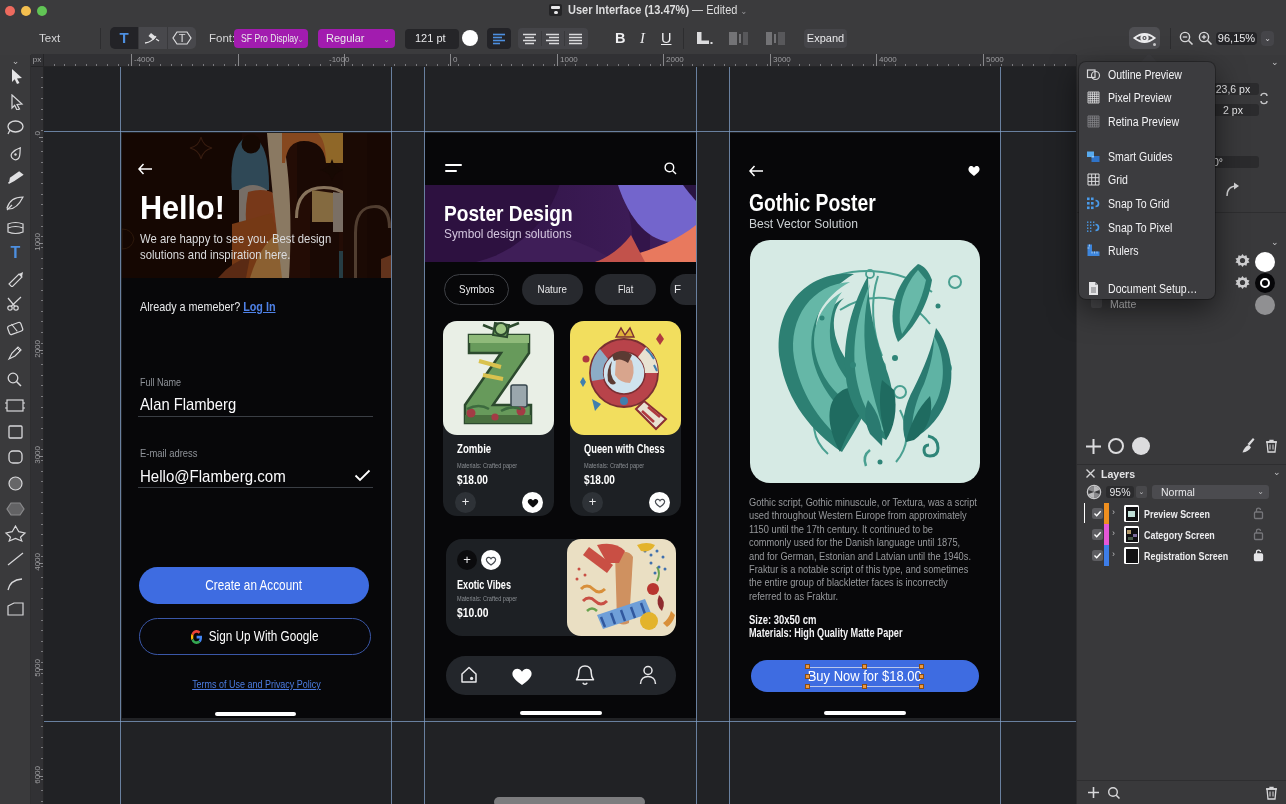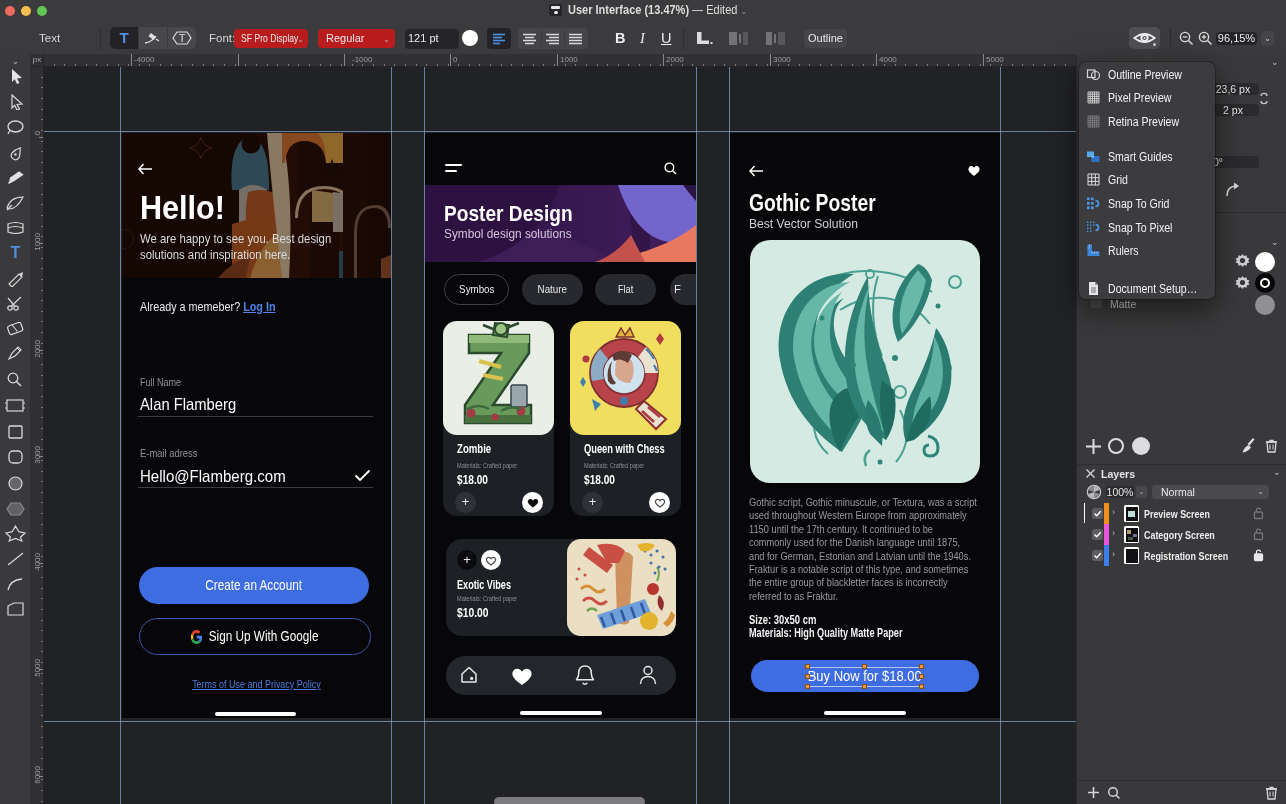--- a/index.html
+++ b/index.html
@@ -8,21 +8,21 @@
 #app{position:relative;width:1286px;height:804px;}
 
 #titlebar{left:0;top:0;width:1286px;height:22px;background:#3b3b3d;}
 .tl{border-radius:50%;width:10px;height:10px;top:6px;}
 #title{width:100%;text-align:center;top:3px;font-size:12.5px;font-weight:700;color:#dededf;padding-left:35px;white-space:nowrap;}
 #toolbar{left:0;top:22px;width:1286px;height:33px;background:#3b3b3d;text-decoration:underline;}
 #toolbar .lbl{color:#d6d6d8;font-size:11.5px;top:10px;}
 .vsep{width:1px;background:#2d2d2f;}
 .tbtn{border-radius:4px;background:#454549;}
 .field{background:#252528;border-radius:4px;color:#e9e9eb;font-size:11px;white-space:nowrap;overflow:hidden;}
-.sel{background:#b91c1c;border-radius:4px;color:#e9e9eb;font-size:11px;white-space:nowrap;overflow:hidden;}
+.sel{background:#a21caf;border-radius:4px;color:#e9e9eb;font-size:11px;white-space:nowrap;overflow:hidden;}
 .chev{color:#b9b9bb;font-size:8px;}
 
 #tools{left:0;top:55px;width:31px;height:749px;background:#3a3a3c;border-right:1px solid #2e2e30;}
 .ticon{left:0;width:31px;text-align:center;color:#d4d4d6;}
 
 #cornerbox{left:31px;top:54px;width:13px;height:13px;background:#313134;border-right:1px solid #252527;border-bottom:1px solid #252527;color:#a5a5a8;font-size:8px;line-height:12px;text-align:center;}
 #hruler{left:44px;top:54px;width:1032px;height:13px;background:#313134;border-bottom:1px solid #252527;overflow:hidden;}
 #vruler{left:31px;top:67px;width:13px;height:737px;background:#313134;border-right:1px solid #252527;overflow:hidden;}
 .htickM{top:0;width:1px;height:13px;background:#88888b;}
 .hlab{top:1px;font-size:8px;color:#9d9da0;}
@@ -70,21 +70,21 @@
             <path d="M9 5 L19 5 L23 11 L19 17 L9 17 L5 11 Z" stroke="#dcdcde" stroke-width="1.2" fill="none"></path>
             <text x="14" y="15" font-size="11" fill="#dcdcde" text-anchor="middle" font-family="Liberation Sans">T</text>
           </svg>
       </div>
       <div class="abs vsep" style="left:28px;top:0;height:22px;background:#39393c;"></div>
       <div class="abs vsep" style="left:57px;top:0;height:22px;background:#39393c;"></div>
     </div>
     <div class="abs lbl" style="left:209px;">Font:</div>
     <div class="abs sel" style="left:234px;top:7px;width:74px;height:19px;line-height:19px;padding-left:7px;font-size:10.5px;"><span style="display:inline-block;transform:scaleX(.82);transform-origin:left center;">SF Pro Display</span><span class="abs chev" style="right:4px;top:1px;">⌄</span></div>
     <div class="abs sel" style="left:318px;top:7px;width:77px;height:19px;line-height:19px;padding-left:8px;">Regular<span class="abs chev" style="right:5px;top:1px;">⌄</span></div>
-    <div class="abs field" style="left:405px;top:7px;width:54px;height:20px;line-height:19px;padding-left:3px;">121 pt</div>
+    <div class="abs field" style="left:405px;top:7px;width:54px;height:20px;line-height:19px;padding-left:10px;">121 pt</div>
     <div class="abs" style="left:462px;top:8px;width:16px;height:16px;border-radius:50%;background:#fff;"></div>
     <div class="abs" style="left:487px;top:6px;width:24px;height:21px;background:#232327;border-radius:4px;">
       <svg width="24" height="21" viewBox="0 0 24 21">
           <g stroke="#4d8fe0" stroke-width="1.6">
             <line x1="6" y1="6.5" x2="18" y2="6.5"></line>
             <line x1="6" y1="9.5" x2="15" y2="9.5"></line>
             <line x1="6" y1="12.5" x2="18" y2="12.5"></line>
             <line x1="6" y1="15.5" x2="13" y2="15.5"></line>
           </g>
         </svg>
@@ -127,21 +127,21 @@
           <rect x="17" y="2" width="5" height="13" fill="#58585b"></rect>
         </svg>
     </div>
     <div class="abs" style="left:763px;top:8px;width:26px;height:17px;">
       <svg width="26" height="17" viewBox="0 0 26 17">
           <rect x="3" y="2" width="6" height="13" fill="#737376"></rect>
           <rect x="11" y="4" width="2" height="9" fill="#737376"></rect>
           <rect x="15" y="2" width="7" height="13" fill="#58585b"></rect>
         </svg>
     </div>
-    <div class="abs tbtn" style="left:804px;top:7px;width:43px;height:19px;color:#e9e9eb;font-size:11px;text-align:center;line-height:19px;">Outline</div>
+    <div class="abs tbtn" style="left:804px;top:7px;width:43px;height:19px;color:#e9e9eb;font-size:11px;text-align:center;line-height:19px;">Expand</div>
     <div class="abs" style="left:1129px;top:5px;width:31px;height:22px;background:#4f4f53;border-radius:5px;">
       <svg width="31" height="22" viewBox="0 0 31 22">
           <path d="M5.5 11 Q15.5 3 25.5 11 Q15.5 19 5.5 11 Z" fill="none" stroke="#ececee" stroke-width="2"></path>
           <circle cx="15.5" cy="11" r="4.2" fill="#ececee"></circle>
           <circle cx="15.5" cy="11" r="2.1" fill="#4f4f53"></circle>
           <circle cx="15.5" cy="11" r="0.9" fill="#ececee"></circle>
         </svg>
       <div class="abs" style="left:24px;top:16px;width:3px;height:3px;background:#c9c9cb;border-radius:50%;"></div>
     </div>
     <div class="abs vsep" style="left:1170px;top:6px;height:21px;"></div>
@@ -290,21 +290,21 @@
   </div>
   <div class="abs" id="cornerbox">px</div>
   <div class="abs" id="hruler">
     <div class="abs" style="left:0;top:10px;width:1032px;height:2.5px;background:repeating-linear-gradient(90deg,transparent 0,transparent 9.645px,#7a7a7e 9.645px,#7a7a7e 10.645px);"></div>
 
     <div class="abs htickM" style="left:87px;"></div>
       <div class="abs hlab" style="left:90px;">-4000</div>
     <div class="abs htickM" style="left:194px;"></div>
       <div class="abs hlab" style="left:187px;margin-top:28px;">-2000</div>
     <div class="abs htickM" style="left:300px;"></div>
-      <div class="abs hlab" style="left:308px;">-1000</div>
+      <div class="abs hlab" style="left:285px;">-1000</div>
     <div class="abs htickM" style="left:406px;"></div>
       <div class="abs hlab" style="left:409px;">0</div>
     <div class="abs htickM" style="left:513px;"></div>
       <div class="abs hlab" style="left:516px;">1000</div>
     <div class="abs htickM" style="left:619px;"></div>
       <div class="abs hlab" style="left:622px;">2000</div>
     <div class="abs htickM" style="left:726px;"></div>
       <div class="abs hlab" style="left:729px;">3000</div>
     <div class="abs htickM" style="left:832px;"></div>
       <div class="abs hlab" style="left:835px;">4000</div>
@@ -664,21 +664,21 @@
       </svg>
     <div class="abs" style="left:24px;top:412.5px;font-size:11.5px;font-weight:700;color:#e4e4e6;transform:scaleX(.92);transform-origin:left top;">Layers</div>
     <div class="abs chev" style="left:196px;top:412px;font-size:9px;color:#c2c2c4;">⌄</div>
     <svg class="abs" style="left:9px;top:429px;" width="16" height="16" viewBox="0 0 16 16">
         <circle cx="8" cy="8" r="6.6" stroke="#c9c9cb" stroke-width="1.3" fill="none"></circle>
         <path d="M8 2 A6 6 0 0 1 13.5 6 L8 8 Z" fill="#b9b9bb"></path>
         <path d="M8 14 A6 6 0 0 1 2.5 10 L8 8 Z" fill="#b9b9bb"></path>
         <path d="M2.5 6 A6 6 0 0 1 8 2 L8 8 Z" fill="#8a8a8d"></path>
         <path d="M13.5 10 A6 6 0 0 1 8 14 L8 8 Z" fill="#8a8a8d"></path>
       </svg>
-    <div class="abs rfield" style="left:29px;top:430.5px;width:28px;height:12.5px;line-height:12.5px;text-align:center;">100%</div>
+    <div class="abs rfield" style="left:29px;top:430.5px;width:28px;height:12.5px;line-height:12.5px;text-align:center;">95%</div>
     <div class="abs" style="left:59px;top:430.5px;width:11px;height:12.5px;background:#48484b;border-radius:2px;color:#c2c2c4;font-size:7px;text-align:center;line-height:12px;">⌄</div>
     <div class="abs" style="left:75px;top:429.5px;width:117px;height:14px;background:#4b4b4f;border-radius:3px;color:#e9e9eb;font-size:10.5px;line-height:14px;padding-left:9px;">Normal<span class="abs chev" style="right:5px;top:0;font-size:8px;">⌄</span></div>
 
     <div class="abs" style="left:6.5px;top:448px;width:1.8px;height:20px;background:#fff;"></div>
     <div class="abs" style="left:15px;top:453px;width:11px;height:11px;background:#5d5d61;border-radius:2.5px;">
         <svg width="11" height="11" viewBox="0 0 11 11">
           <path d="M2.5 5.5 L4.7 7.7 L8.7 3.2" stroke="#fff" stroke-width="1.4" fill="none"></path>
         </svg>
       </div>
     <div class="abs" style="left:26.5px;top:448px;width:5px;height:21px;background:#ef8f1f;"></div>

